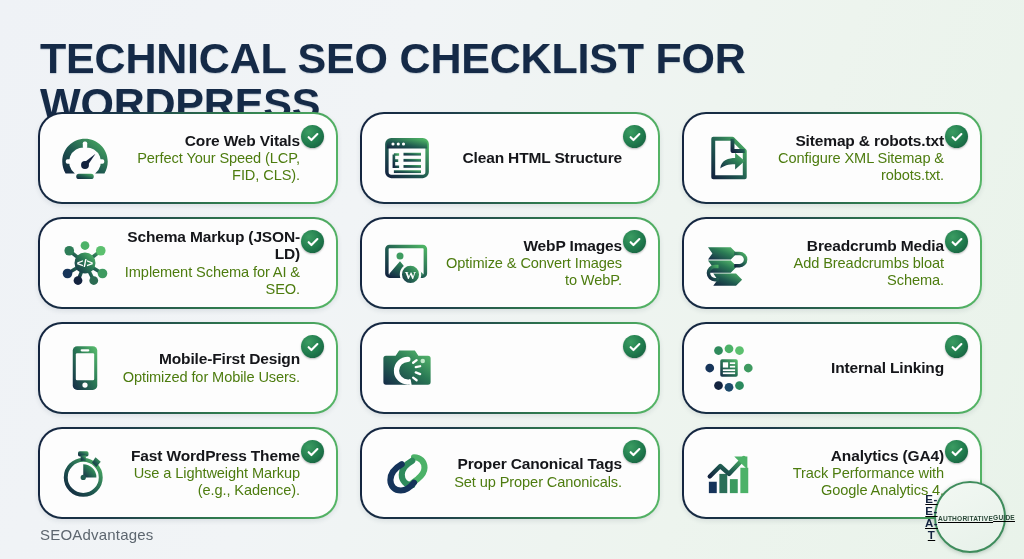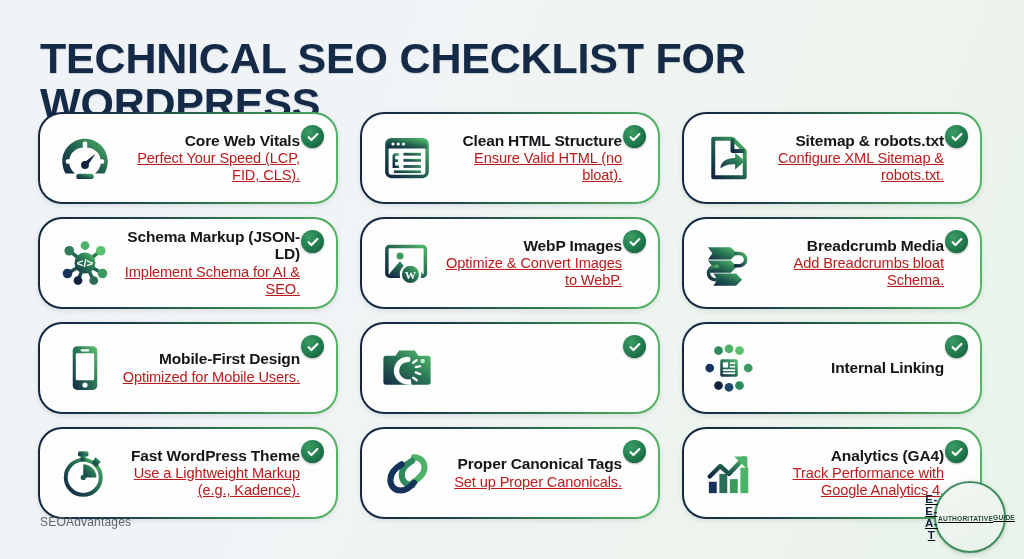--- a/index.html
+++ b/index.html
@@ -44,35 +44,35 @@
     width:62px; min-width:62px; height:68px;
     display:flex; align-items:center; justify-content:center;
   }
   .icon-wrap svg { width:56px; height:56px; display:block; }
   .txt { flex:1; padding-left:6px; padding-right:26px;text-align:right; }
   .c-title {
     font-size:15.5px; font-weight:bold; color:#15161a;
     line-height:1.12; letter-spacing:-0.15px; margin-bottom:1px;
   }
   .c-desc {
-    font-size:14.6px; color:#b91c1c; line-height:1.18;
-    letter-spacing:-0.1px; font-weight:normal;text-decoration:underline;
+    font-size:14.6px; color:#4d7c0f; line-height:1.18;
+    letter-spacing:-0.1px; font-weight:normal;
   }
   .check {
     position:absolute; right:12px; top:11px;
     width:23px; height:23px; border-radius:50%;
     background:radial-gradient(circle at 34% 30%, #3b9c62 0%, #1f7a4c 55%, #15543b 100%);
     box-shadow:0 1px 2px rgba(0,0,0,.28);
     display:flex; align-items:center; justify-content:center;
   }
   .check svg { width:14px; height:14px; display:block; }
   
   #footer-brand {
-    position:absolute; left:40px; bottom:30px;
-    font-size:12px; color:#5d666f; letter-spacing:.2px;
+    position:absolute; left:40px; bottom:16px;
+    font-size:15px; color:#5d666f; letter-spacing:.2px;
   }
   #eeat-badge {
     position:absolute; right:18px; bottom:6px;
     width:72px; height:72px; border-radius:50%;
     background:linear-gradient(150deg,#f2f8f3 0%, #e7f1e9 100%);
     border:2px solid #3f8c5c;
     box-shadow:0 1px 4px rgba(20,60,40,.25);
     display:flex; flex-direction:row;
     align-items:center; justify-content:center; text-align:center;text-decoration:underline;
   }
@@ -138,21 +138,20 @@
             <circle cx="28" cy="16" r="1.8" fill="#fff"></circle>
           <path d="M17 28h6M17 28v14h6M17 35h5" stroke="url(#gG)" stroke-width="3" fill="none"></path>
           <rect x="28" y="26" width="20" height="3.2" fill="url(#gG)"></rect>
           <rect x="28" y="33" width="20" height="3.2" fill="url(#gG)"></rect>
           <rect x="28" y="40" width="20" height="3.2" fill="url(#gG)"></rect>
           <rect x="17" y="46" width="31" height="3.2" fill="url(#gG)"></rect>
         </svg>
       </div>
       <div class="txt">
         <div class="c-title">Clean HTML Structure</div>
-        <div class="c-desc">Ensure Valid HTML (no bloat).</div>
       </div>
       <div class="check">
         <svg viewBox="0 0 16 16">
             <path d="M3 8.2l3.2 3.3L13 4.6" stroke="#fff" stroke-width="2.4" fill="none" stroke-linecap="round" stroke-linejoin="round"></path>
           </svg>
       </div>
     </div>
   </div>
 
   <div class="card">

